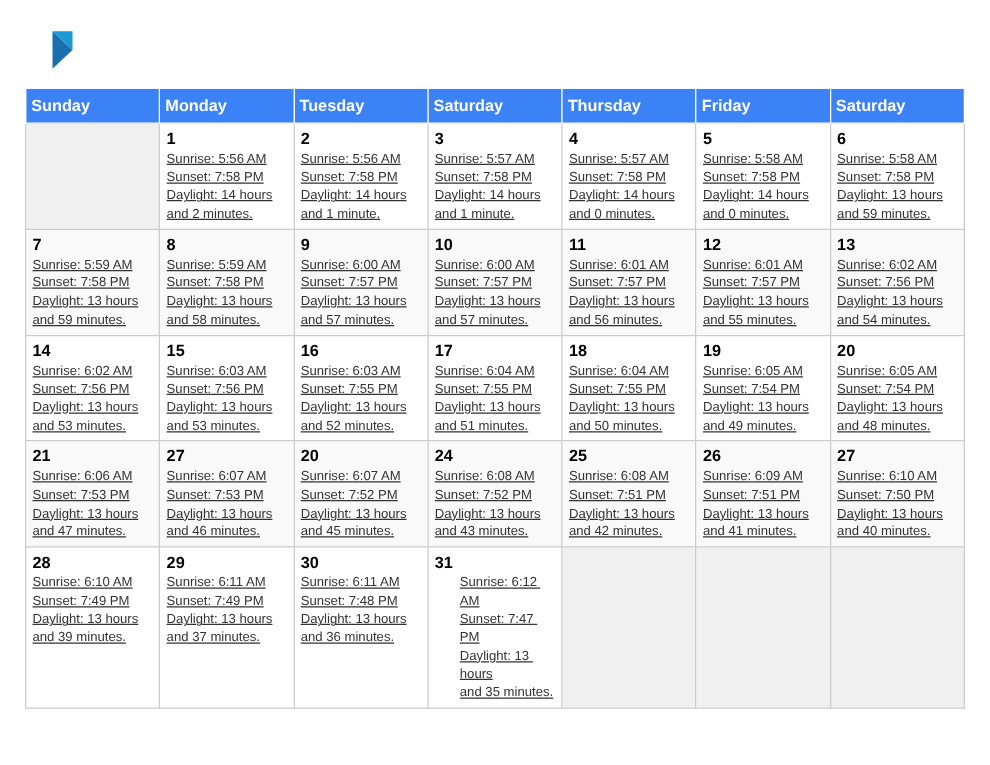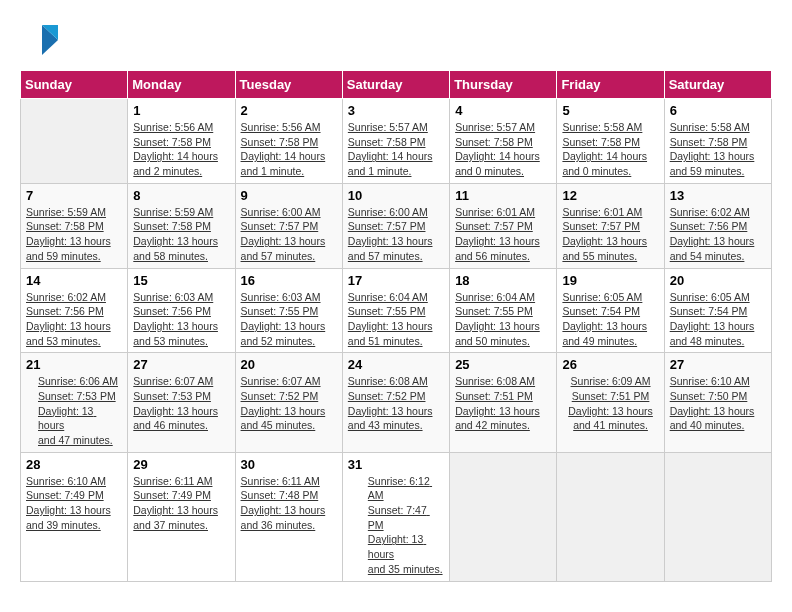--- a/index.html
+++ b/index.html
@@ -45,21 +45,21 @@
     .location {
       font-size: 16px;
       color: #2c3e50;
     }
     .calendar {
       width: 100%;
       border-collapse: collapse;
       font-size: 11px;
     }
     .calendar th {
-      background-color: #be185d;
+      background-color: #3b82f6;
       color: #fff;
       padding: 6px 4px;
       text-align: left;
       font-size: 13px;
       border: 1px solid #fff;
     }
     .calendar td {
       vertical-align: top;
       padding: 4px 5px;
       border: 1px solid #ccc;
@@ -258,21 +258,21 @@
           <span class="day-num">20</span>
           <div class="day-info" style="white-space: pre-wrap;">Sunrise: 6:05 AM
 Sunset: 7:54 PM
 Daylight: 13 hours
 and 48 minutes.</div>
         </td>
       </tr>
       <tr class="row-even">
         <td>
           <span class="day-num">21</span>
-          <div class="day-info" style="white-space: pre-wrap; margin-left: 12px;">Sunrise: 6:06 AM
+          <div class="day-info" style="white-space: pre-wrap;">Sunrise: 6:06 AM
 Sunset: 7:53 PM
 Daylight: 13 hours
 and 47 minutes.</div>
         </td>
         <td>
           <span class="day-num">27</span>
           <div class="day-info" style="white-space: pre-wrap;">Sunrise: 6:07 AM
 Sunset: 7:53 PM
 Daylight: 13 hours
 and 46 minutes.</div>
@@ -293,21 +293,21 @@
         </td>
         <td>
           <span class="day-num">25</span>
           <div class="day-info" style="white-space: pre-wrap;">Sunrise: 6:08 AM
 Sunset: 7:51 PM
 Daylight: 13 hours
 and 42 minutes.</div>
         </td>
         <td>
           <span class="day-num">26</span>
-          <div class="day-info" style="white-space: pre-wrap; text-align: center;">Sunrise: 6:09 AM
+          <div class="day-info" style="white-space: pre-wrap;">Sunrise: 6:09 AM
 Sunset: 7:51 PM
 Daylight: 13 hours
 and 41 minutes.</div>
         </td>
         <td>
           <span class="day-num">27</span>
           <div class="day-info" style="white-space: pre-wrap;">Sunrise: 6:10 AM
 Sunset: 7:50 PM
 Daylight: 13 hours
 and 40 minutes.</div>

